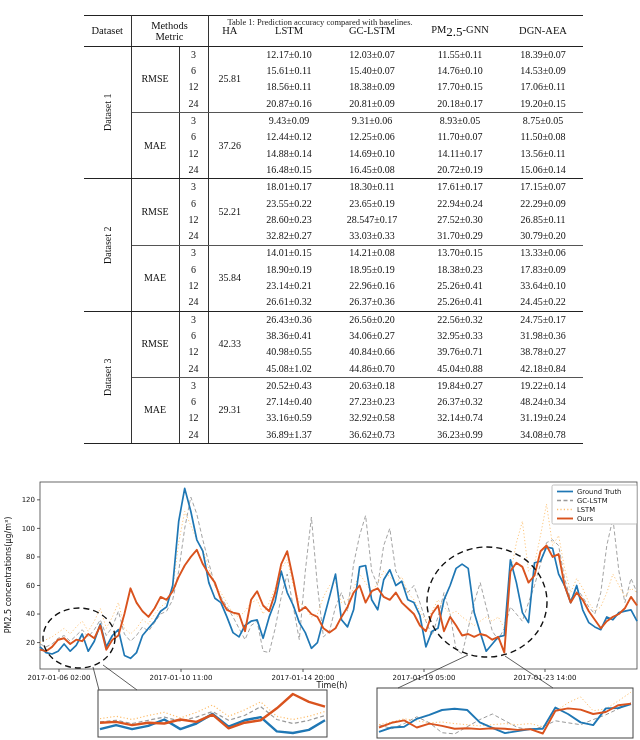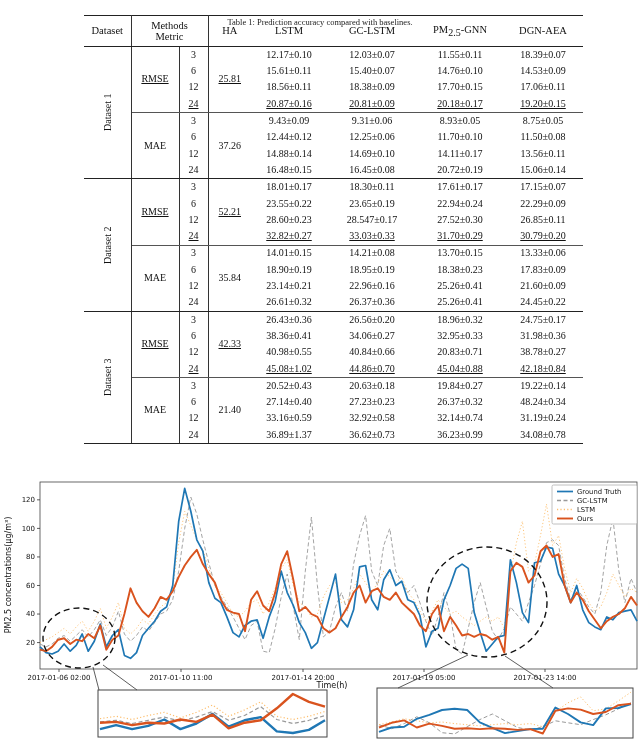--- a/index.html
+++ b/index.html
@@ -7,25 +7,25 @@
        font-family:"Liberation Serif", "DejaVu Serif", serif;color:#1a1a1a;overflow:hidden;}
   .caption{position:absolute;top:17px;left:0;width:640px;text-align:center;
            font-size:8.5px;color:#222;}
   table.results{position:absolute;top:15px;left:84px;border-collapse:collapse;
                 table-layout:fixed;font-size:10px;color:#111;}
   table.results th, table.results td{padding:0;text-align:center;vertical-align:middle;
                 font-weight:normal;height:16.3px;line-height:1.05;}
   table.results thead th{height:30px;border-top:1.8px solid #222;border-bottom:1.2px solid #222;
                 font-size:10.5px;}
   .vr{border-right:0.8px solid #333;}
-  .gsep{border-bottom:0.7px solid #555;text-decoration:underline;}
+  .gsep{border-bottom:0.7px solid #555;}
   .dsep{border-bottom:1.6px solid #222;}
   .b{font-weight:bold;}
   td.dscell span{display:inline-block;transform:rotate(-90deg);white-space:nowrap;font-size:10px;}
-  sub.pm{font-size:10px;}
+  sub.pm{font-size:13px;}
   .figure{position:absolute;top:460px;left:0;width:640px;height:280px;}
   svg text{font-family:"DejaVu Sans", "Liberation Sans", sans-serif;fill:#111;}
   .axlab{font-size:8px;}
 </style>
 </head>
 <body>
 
 <div class="caption">Table 1: Prediction accuracy compared with baselines.</div>
 
 <table class="results">
@@ -88,21 +88,21 @@
         <td class="dsep" rowspan="4">37.26</td>
         <td>9.43±0.09</td>
         <td>9.31±0.06</td>
         <td>8.93±0.05</td>
         <td class="b ">8.75±0.05</td>
       </tr>
       <tr>
         <td class="vr ">6</td>
         <td>12.44±0.12</td>
         <td>12.25±0.06</td>
-        <td>11.70±0.10</td>
+        <td>11.70±0.07</td>
         <td class="b ">11.50±0.08</td>
       </tr>
       <tr>
         <td class="vr ">12</td>
         <td>14.88±0.14</td>
         <td>14.69±0.10</td>
         <td>14.11±0.17</td>
         <td class="b ">13.56±0.11</td>
       </tr>
       <tr>
@@ -157,64 +157,64 @@
         <td>18.90±0.19</td>
         <td>18.95±0.19</td>
         <td>18.38±0.23</td>
         <td class="b ">17.83±0.09</td>
       </tr>
       <tr>
         <td class="vr ">12</td>
         <td>23.14±0.21</td>
         <td>22.96±0.16</td>
         <td>25.26±0.41</td>
-        <td class="b ">21.60±0.09</td>
+        <td class="b ">33.64±0.10</td>
       </tr>
       <tr>
         <td class="vr dsep">24</td>
         <td class="dsep">26.61±0.32</td>
         <td class="dsep">26.37±0.36</td>
         <td class="dsep">25.26±0.41</td>
         <td class="b dsep">24.45±0.22</td>
       </tr>
       <tr>
         <td class="vr dscell dsep" rowspan="8"><span>Dataset 3</span></td>
         <td class="vr gsep" rowspan="4">RMSE</td>
         <td class="vr ">3</td>
         <td class="gsep" rowspan="4">42.33</td>
         <td>26.43±0.36</td>
         <td>26.56±0.20</td>
-        <td>18.96±0.32</td>
+        <td>22.56±0.32</td>
         <td class="b ">24.75±0.17</td>
       </tr>
       <tr>
         <td class="vr ">6</td>
         <td>38.36±0.41</td>
         <td>34.06±0.27</td>
         <td>32.95±0.33</td>
         <td class="b ">31.98±0.36</td>
       </tr>
       <tr>
         <td class="vr ">12</td>
         <td>40.98±0.55</td>
         <td>40.84±0.66</td>
-        <td>20.83±0.71</td>
+        <td>39.76±0.71</td>
         <td class="b ">38.78±0.27</td>
       </tr>
       <tr>
         <td class="vr gsep">24</td>
         <td class="gsep">45.08±1.02</td>
         <td class="gsep">44.86±0.70</td>
         <td class="gsep">45.04±0.88</td>
         <td class="b gsep">42.18±0.84</td>
       </tr>
       <tr>
         <td class="vr dsep" rowspan="4">MAE</td>
         <td class="vr ">3</td>
-        <td class="dsep" rowspan="4">21.40</td>
+        <td class="dsep" rowspan="4">29.31</td>
         <td>20.52±0.43</td>
         <td>20.63±0.18</td>
         <td>19.84±0.27</td>
         <td class="b ">19.22±0.14</td>
       </tr>
       <tr>
         <td class="vr ">6</td>
         <td>27.14±0.40</td>
         <td>27.23±0.23</td>
         <td>26.37±0.32</td>

